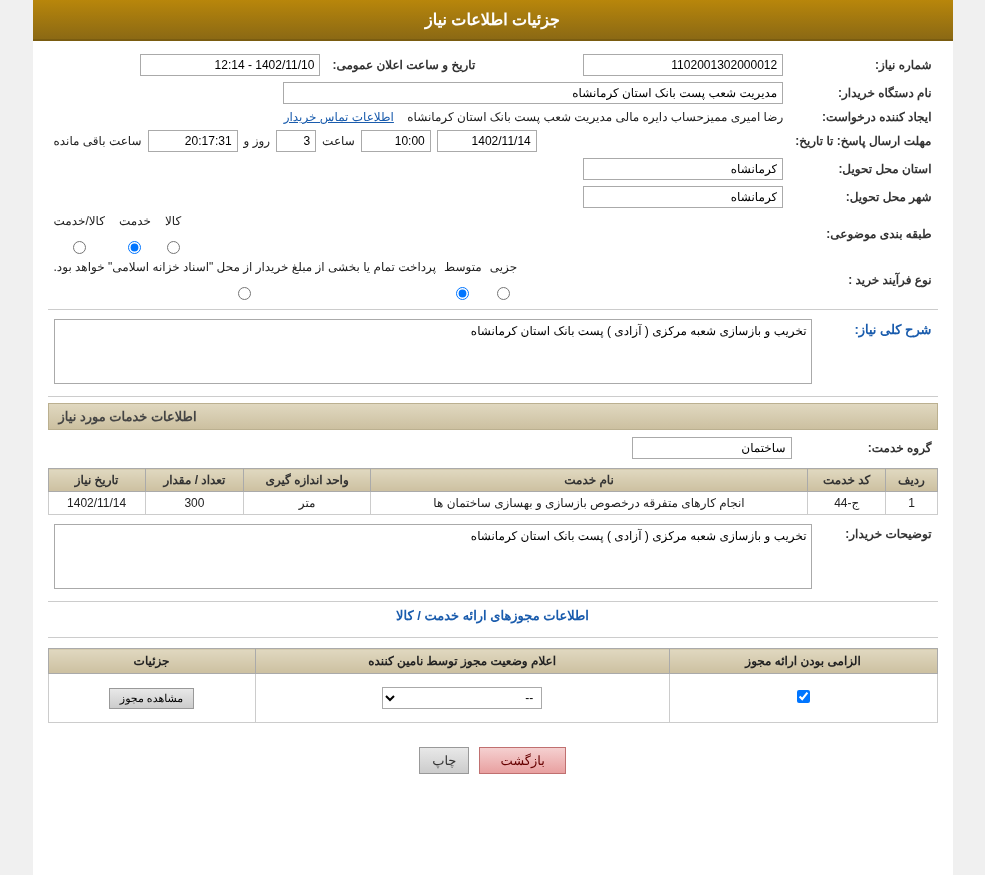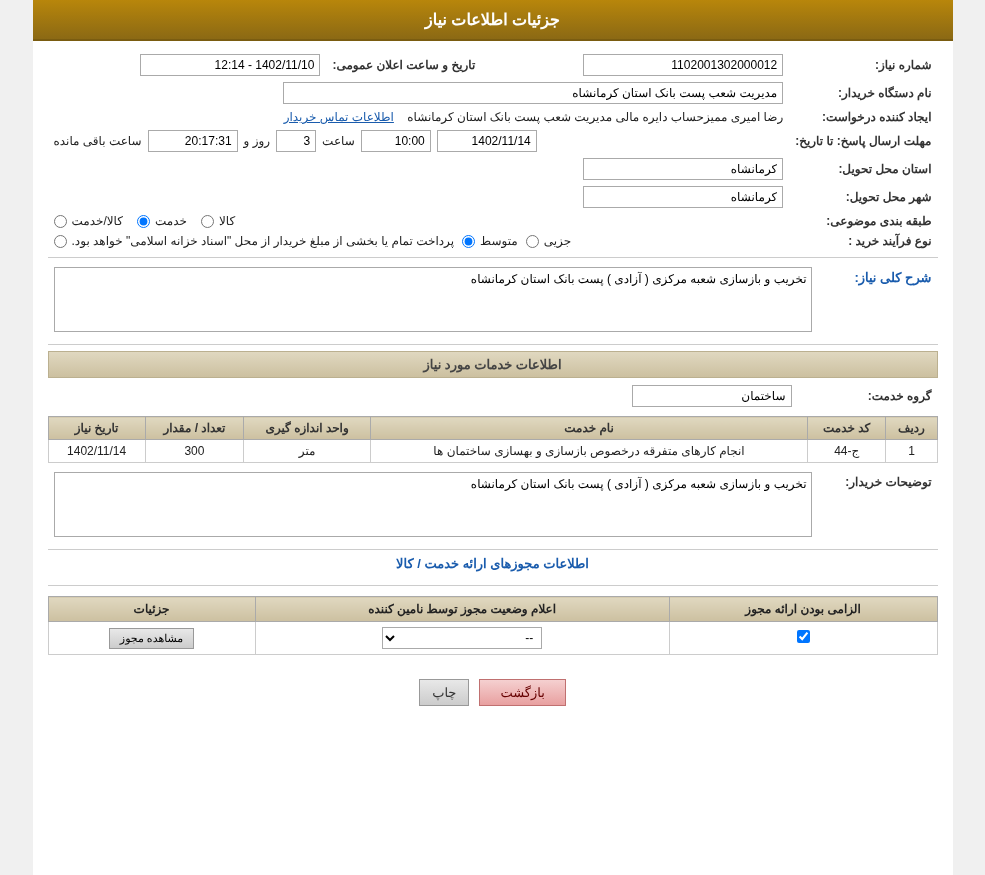--- a/index.html
+++ b/index.html
@@ -99,38 +99,39 @@
     }
     .radio-group {
       display: flex;
       gap: 14px;
       flex-direction: row-reverse;
       align-items: center;
     }
     .radio-item {
       display: flex;
       align-items: center;
-      gap: 5px;
+      gap: 13px;
+      flex-direction: column;
     }
     .purchase-type-row {
       display: flex;
       align-items: center;
       gap: 8px;
       flex-direction: row-reverse;
       flex-wrap: wrap;
     }
     .section-sub-title {
       background: linear-gradient(to bottom, #e0d8c0, #ccc0a0);
       border: 1px solid #bbb090;
       padding: 5px 10px;
       font-weight: bold;
       font-size: 13px;
       color: #444;
       margin: 4px 0 4px 0;
-      text-align: center;
+      text-align: left;
     }
     .footer-buttons {
       text-align: center;
       padding: 14px 0 10px 0;
       display: flex;
       justify-content: center;
       gap: 10px;
     }
     .btn-print {
       background: linear-gradient(to bottom, #e8e8e8, #ccc);
@@ -160,21 +161,21 @@
     }
     .permissions-table th {
       background: linear-gradient(to bottom, #e0d8c0, #ccc0a0);
       border: 1px solid #aaa;
       padding: 5px 8px;
       text-align: center;
       font-weight: bold;
     }
     .permissions-table td {
       border: 1px solid #ccc;
-      padding: 5px 8px;
+      padding: 13px 8px;
       text-align: center;
       background: #fff;
     }
     .btn-view {
       background: linear-gradient(to bottom, #e8e8e8, #ccc);
       border: 1px solid #999;
       padding: 3px 10px;
       font-size: 11px;
       font-family: Tahoma, Arial, sans-serif;
       cursor: pointer;

